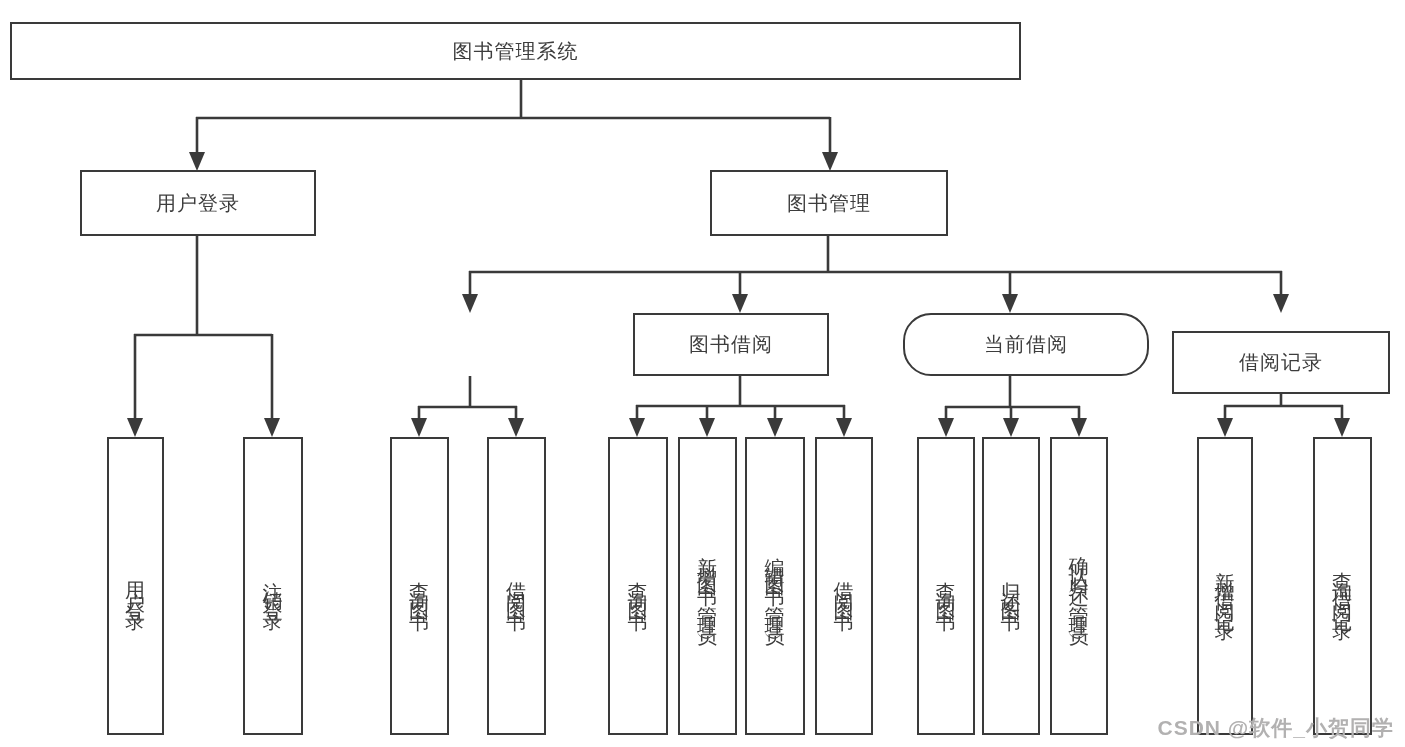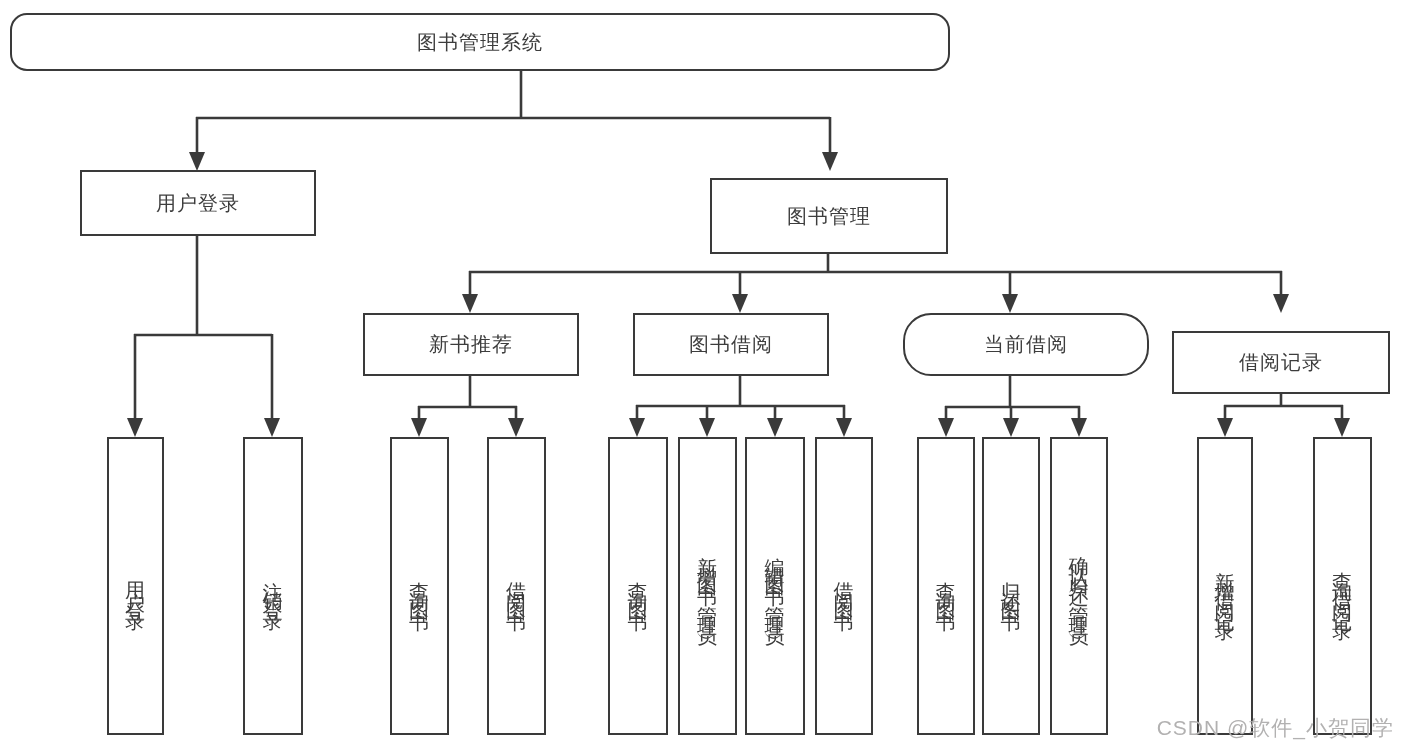--- a/index.html
+++ b/index.html
@@ -57,20 +57,21 @@
   }
   #watermark {
     position: absolute;
     top: 714px;
     right: 11px;
     font-size: 21px;
     letter-spacing: 1px;
     color: #b2b1b1;
     z-index: 5;
     white-space: nowrap;
+    font-weight: bold;
   }
 </style>
 </head>
 <body>
 
 <div id="stage">
 
   <svg id="wires" viewBox="0 0 1405 747" xmlns="http://www.w3.org/2000/svg">
     <g stroke="#3a3a3a" stroke-width="2.6" fill="none">
 
@@ -130,26 +131,25 @@
       <polygon points="767,418 783,418 775,437"></polygon>
       <polygon points="836,418 852,418 844,437"></polygon>
       <polygon points="938,418 954,418 946,437"></polygon>
       <polygon points="1003,418 1019,418 1011,437"></polygon>
       <polygon points="1071,418 1087,418 1079,437"></polygon>
       <polygon points="1217,418 1233,418 1225,437"></polygon>
       <polygon points="1334,418 1350,418 1342,437"></polygon>
     </g>
   </svg>
 
-  <div class="hbox" style="left:10px; top:13px; width:940px; height:58px;border-radius:17px;">图书管理系统</div>
+  <div class="hbox" style="left:10px; top:22px; width:1011px; height:58px;">图书管理系统</div>
 
   <div class="hbox" style="left:80px; top:170px; width:236px; height:66px;">用户登录</div>
-  <div class="hbox" style="left:710px; top:178px; width:238px; height:76px;">图书管理</div>
+  <div class="hbox" style="left:710px; top:170px; width:238px; height:66px;">图书管理</div>
 
-  <div class="hbox" style="left:363px; top:313px; width:216px; height:63px;">新书推荐</div>
   <div class="hbox" style="left:633px; top:313px; width:196px; height:63px;">图书借阅</div>
   <div class="hbox" style="left:903px; top:313px; width:246px; height:63px;border-radius:28px;">当前借阅</div>
   <div class="hbox" style="left:1172px; top:313px; width:218px; height:63px;margin-top:18px;">借阅记录</div>
 
   <div class="vbox" style="left:107px; width:57px;">
     <span>用户登录</span>
   </div>
   <div class="vbox" style="left:243px; width:60px;">
     <span>注销登录</span>
   </div>

